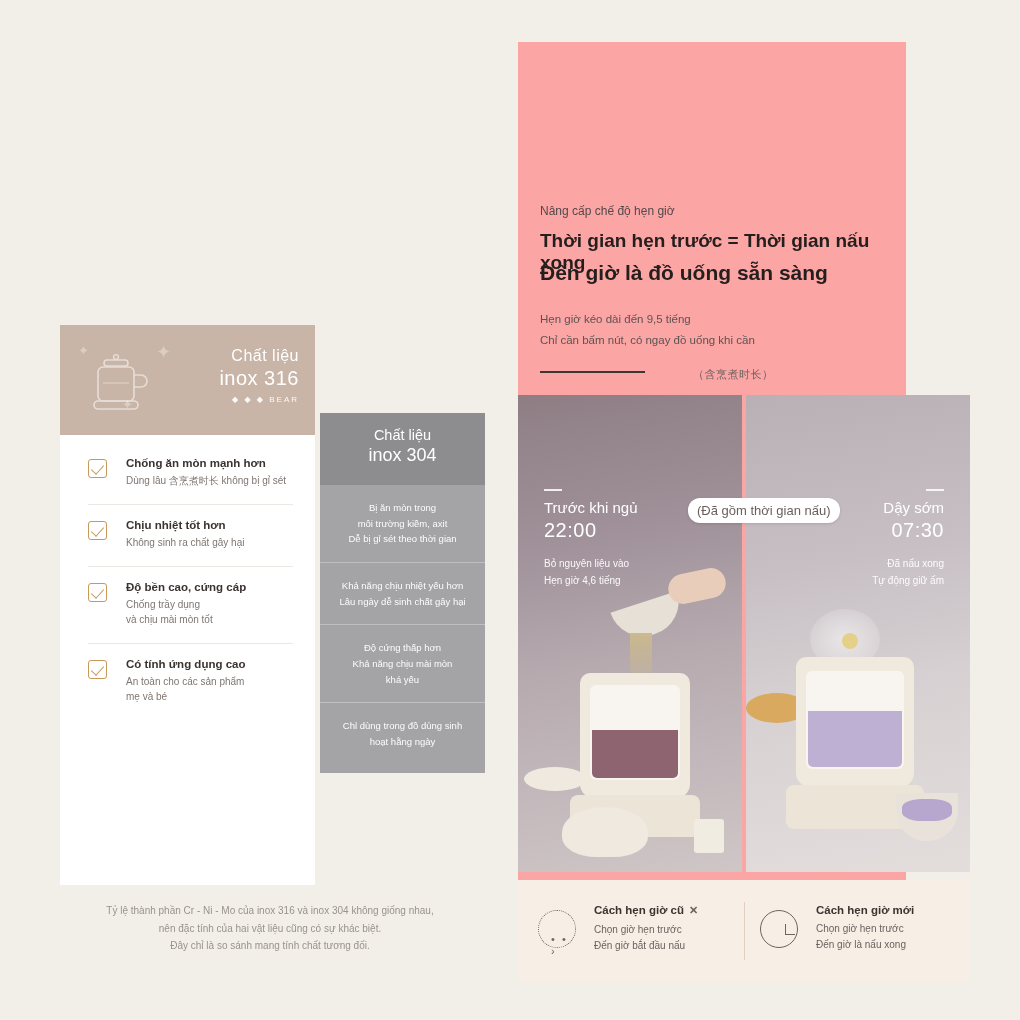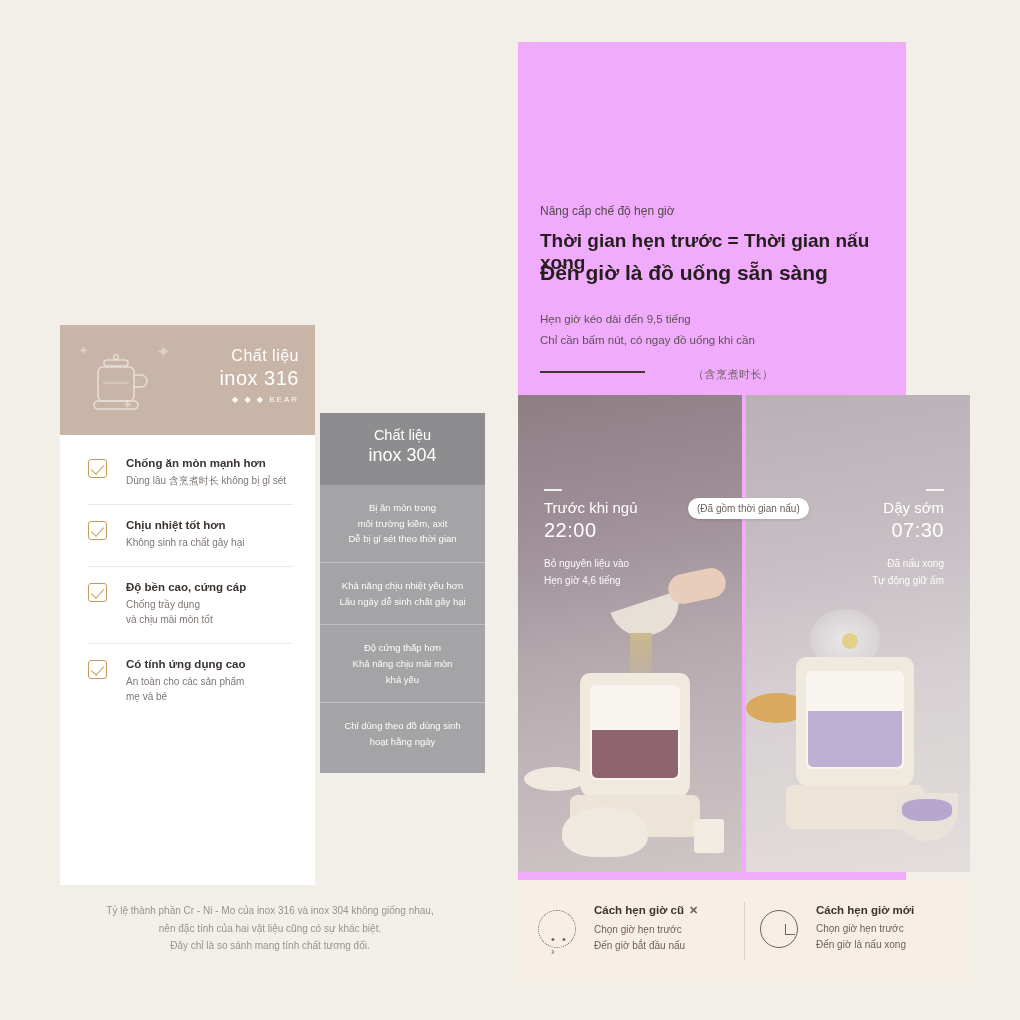--- a/index.html
+++ b/index.html
@@ -76,21 +76,21 @@
   .gitem:last-child { border-bottom: none; }
 
   .left-foot {
     position: absolute; left: 60px; top: 902px; width: 420px;
     text-align: center; font-size: 10px; color: #9a928c; line-height: 1.75;
   }
 
   
   .right {
     position: absolute; left: 518px; top: 42px; width: 388px; height: 940px;
-    background: #f0abfc;
+    background: #fca5a5;
   }
   .r-sub { position: absolute; left: 22px; top: 162px; font-size: 12px; color: #52494a; }
   .r-h1 {
     position: absolute; left: 22px; top: 188px; font-size: 19px;
     font-weight: bold; color: #241f1d;
   }
   .r-h2 {
     position: absolute; left: 22px; top: 219px; font-size: 21px;
     font-weight: bold; color: #241f1d;
   }
@@ -113,21 +113,21 @@
   .ph.b .dash { right: 26px; }
   .ph .cap { position: absolute; color: #fff; }
   .ph.a .cap { left: 26px; top: 104px; }
   .ph.b .cap { right: 26px; top: 104px; text-align: right; }
   .cap .c1 { font-size: 15px; }
   .cap .c2 { font-size: 20px; margin-top: 3px; letter-spacing: .5px; }
   .cap .c3 { font-size: 10px; margin-top: 13px; opacity: .95; line-height: 1.7; }
 
   .bubble {
     position: absolute; left: 170px; top: 103px; background: #fff; color: #6a5f5c;
-    font-size: 10px; padding: 5px 9px; border-radius: 12px; white-space: nowrap;
+    font-size: 13px; padding: 5px 9px; border-radius: 12px; white-space: nowrap;
     z-index: 5; box-shadow: 0 1px 3px rgba(0,0,0,.12);
   }
 
   
   .kettle {
     position: absolute; border-radius: 10px 10px 14px 14px;
   }
   .k-body { background: #f0e9dd; }
   .k-glass { background: rgba(255,255,255,.55); border-radius: 6px; }
   .k-base { background: #ece4d6; border-radius: 8px; }
@@ -222,21 +222,21 @@
 
     <div class="grey-body">
       <div class="gitem" style="white-space:pre-line">Bị ăn mòn trong
 môi trường kiềm, axit
 Dễ bị gỉ sét theo thời gian</div>
       <div class="gitem" style="white-space:pre-line">Khả năng chịu nhiệt yếu hơn
 Lâu ngày dễ sinh chất gây hại</div>
       <div class="gitem" style="white-space:pre-line">Độ cứng thấp hơn
 Khả năng chịu mài mòn
 khá yếu</div>
-      <div class="gitem" style="white-space:pre-line">Chỉ dùng theo đồ dùng sinh
+      <div class="gitem" style="white-space:pre-line">Chỉ dùng trong đồ dùng sinh
 hoạt hằng ngày</div>
     </div>
 
     <div class="left-foot" style="white-space:pre-line">Tỷ lệ thành phần Cr - Ni - Mo của inox 316 và inox 304 không giống nhau,
 nên đặc tính của hai vật liệu cũng có sự khác biệt.
 Đây chỉ là so sánh mang tính chất tương đối.</div>
   </div>
 
   <div class="right">
 

